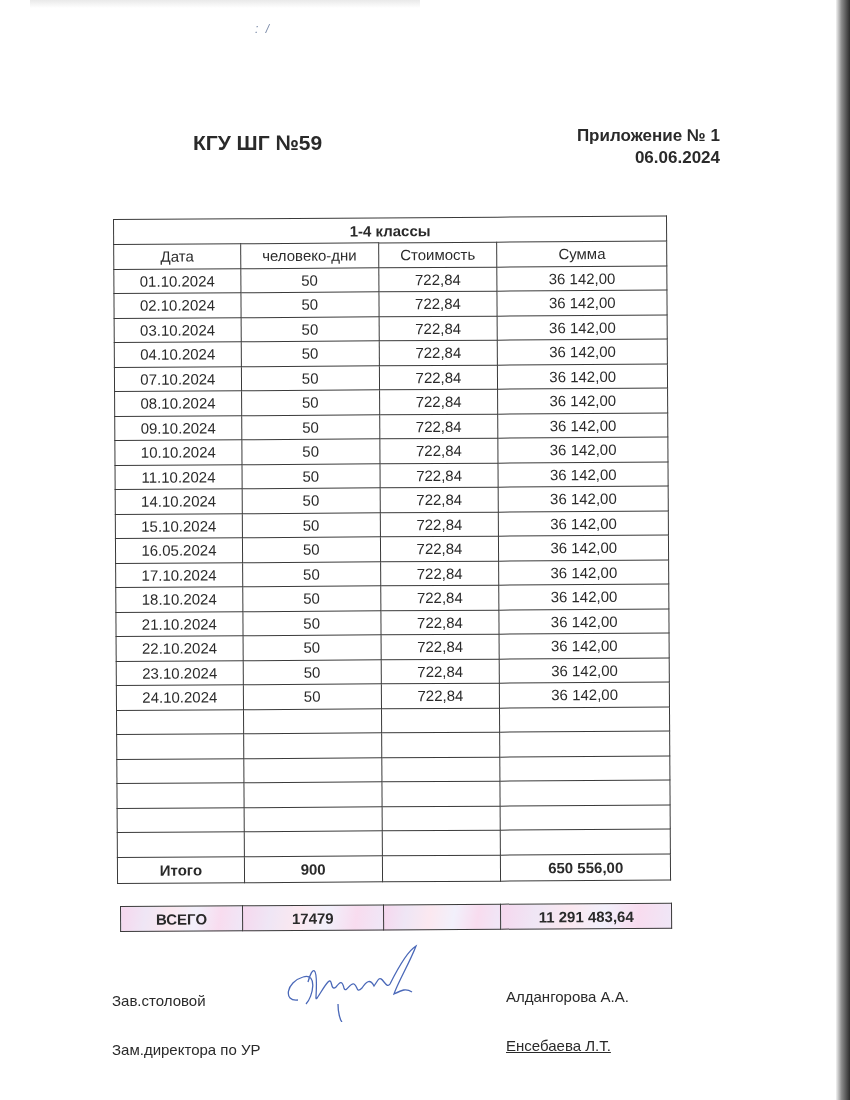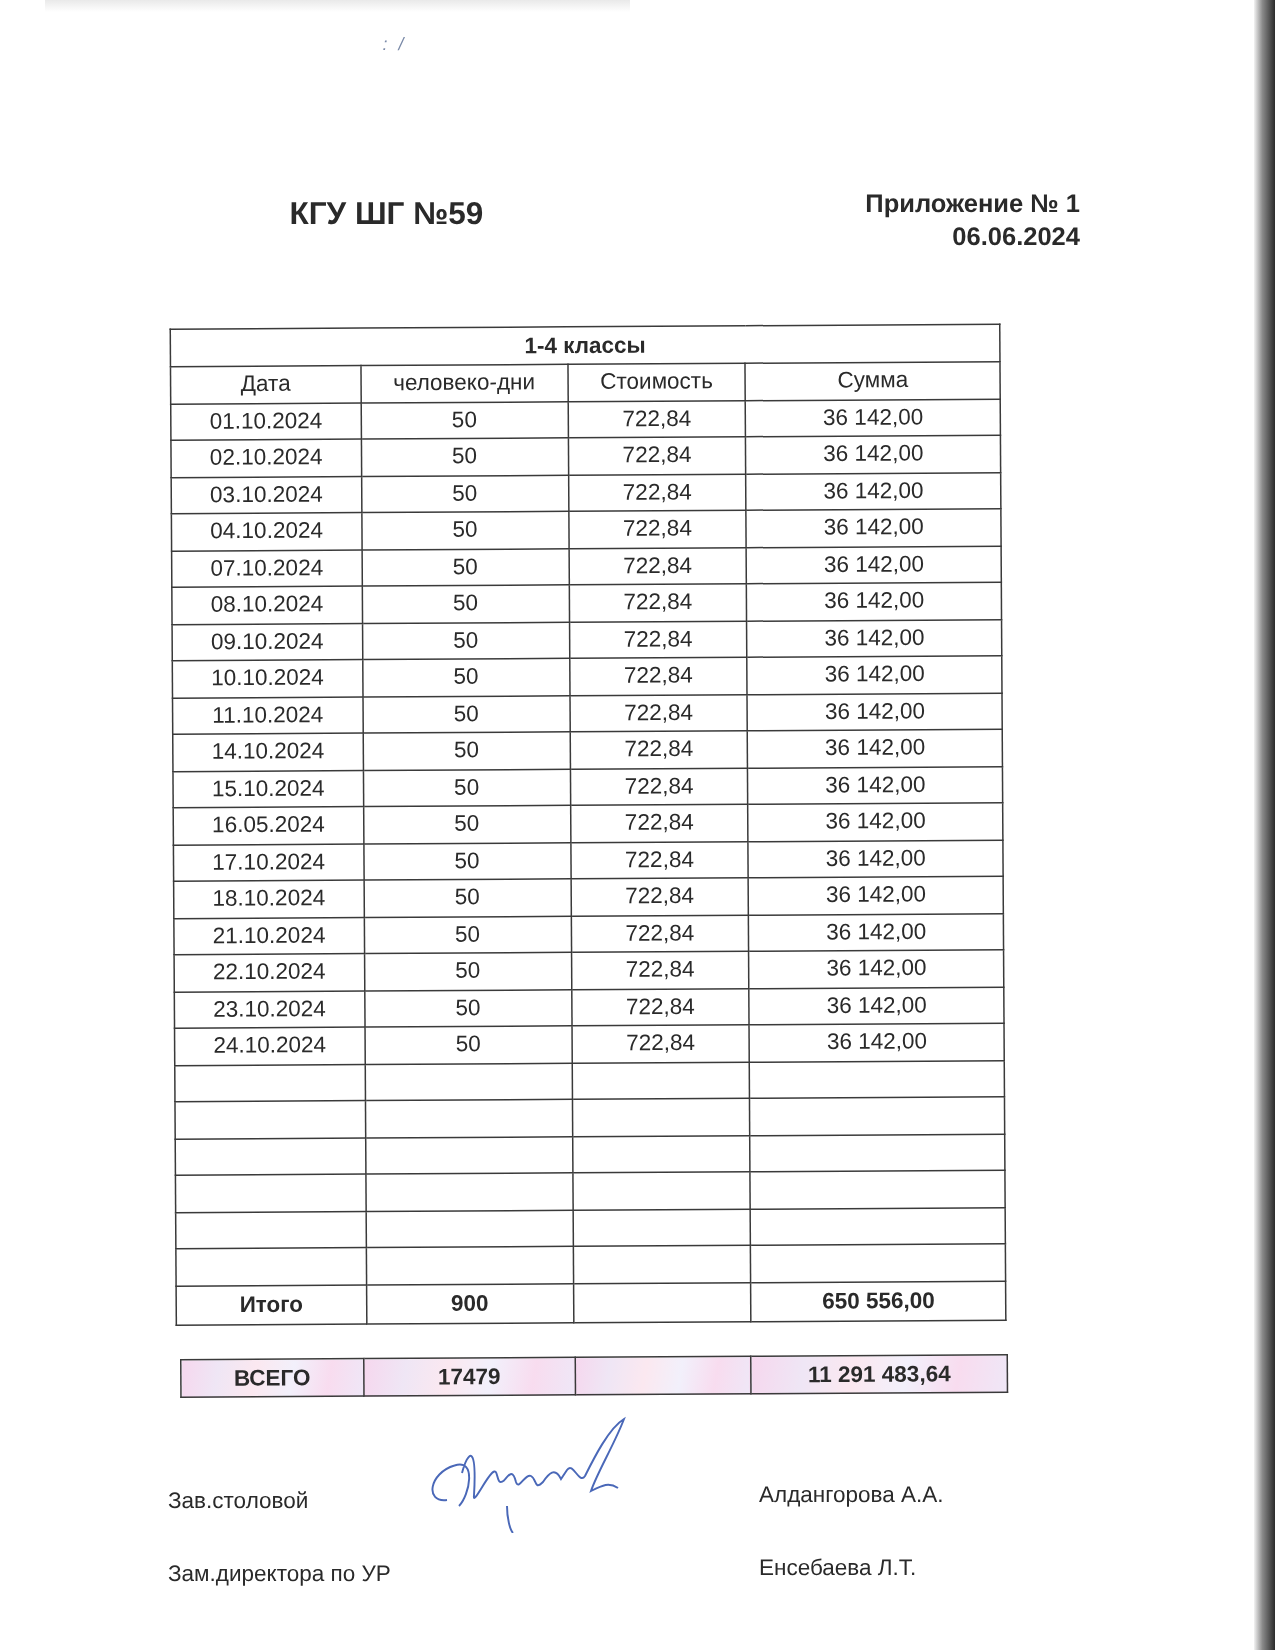--- a/index.html
+++ b/index.html
@@ -26,21 +26,21 @@
 
     #grand { left:120px; top:906px; width:552px; transform:rotate(-0.35deg); transform-origin:left top; }
     #grand td { height:24px; font-weight:bold; border:1.8px solid #3a3a3a;
       background:linear-gradient(100deg,#f6d7ee 0%,#efe6f5 20%,#fbe8f0 40%,#f2f0fb 60%,#f8dcef 80%,#efe7f7 100%); }
     #grand col.c1 { width:122px; } #grand col.c2 { width:141px; } #grand col.c3 { width:118px; } #grand col.c4 { width:171px; }
 
     .sig-label { position:absolute; font-size:15px;text-align:right; }
     .sig-1 { left:112px; top:992px; }
     .sig-2 { left:112px; top:1041px; }
     .name-1 { left:506px; top:988px; }
-    .name-2 { left:506px; top:1037px; }
+    .name-2 { left:506px; top:1037px;text-decoration:underline; }
     .signature { position:absolute; left:278px; top:942px; width:150px; height:80px; }
   </style>
 </head>
 <body>
 
 <div class="top-smudge"></div>
 <div class="edge-right"></div>
 <div class="mark">: /</div>
 
 <div class="org">КГУ ШГ №59</div>

